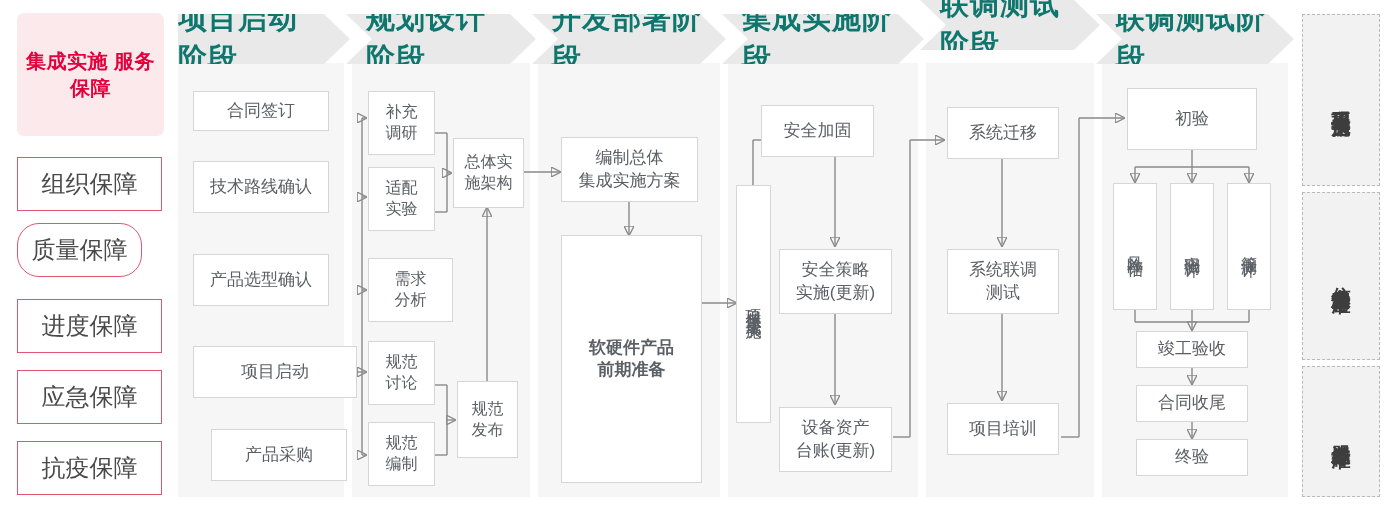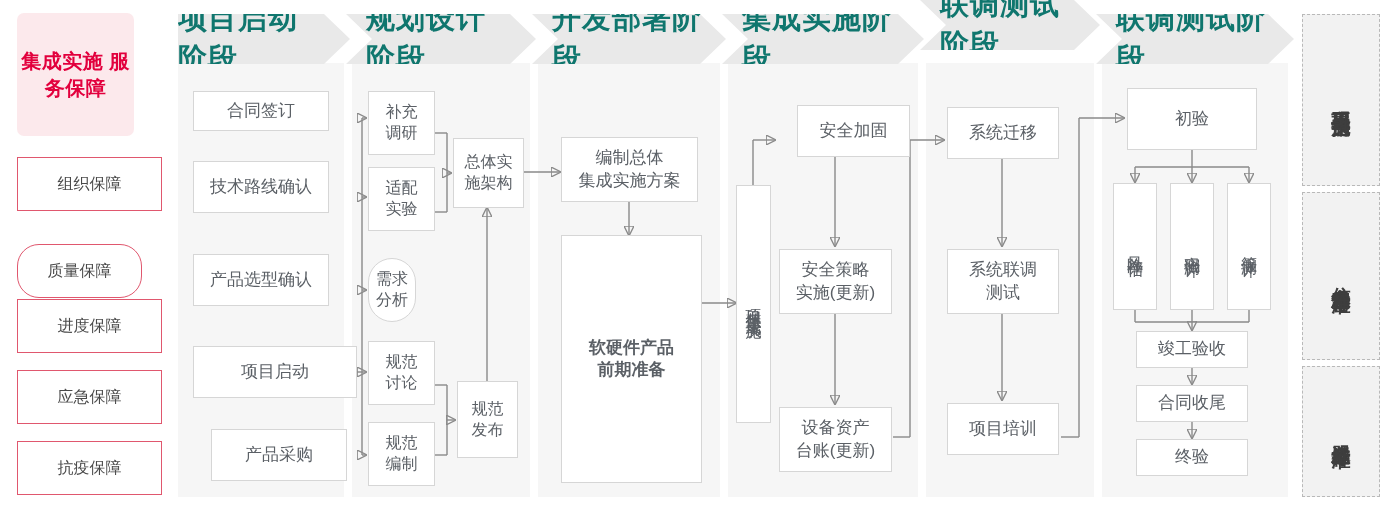--- a/index.html
+++ b/index.html
@@ -28,21 +28,21 @@
     border-radius:7px;
     color:#e2003d;
     font-weight:bold;
     font-size:20px;
     letter-spacing:.5px;
   }
   .rail-item{
     background:#ffffff;
     border:1px solid #e0576e;
     color:#4a4a4a;
-    font-size:16px;
+    font-size:24px;
   }
 
   
   .phase-head{
     position:absolute;
     box-sizing:border-box;
     background:#e9e9e9;
     color:#0f766e;
     font-weight:bold;
     font-size:29px;
@@ -194,25 +194,25 @@
     <path d="M 1135 310 L 1135 322"></path>
     <path d="M 1249 310 L 1249 322"></path>
     <path d="M 1135 322 L 1249 322"></path>
     <path d="M 1192 310 L 1192 322"></path>
     <path d="M 1192 322 L 1192 330" marker-end="url(#ah)"></path>
 
     <path d="M 1192 367 L 1192 384" marker-end="url(#ah)"></path>
     <path d="M 1192 421 L 1192 438" marker-end="url(#ah)"></path>
   </svg>
 
-  <div class="rail-card rail-title" style="left:17px;top:13px;width:117px;height:123px;">集成实施
+  <div class="rail-card rail-title" style="left:17px;top:13px;width:147px;height:123px;">集成实施
 服务保障</div>
 
   <div class="rail-card rail-item" style="left:17px;top:157px;width:145px;height:54px;">组织保障</div>
-  <div class="rail-card rail-item" style="left:17px;top:244px;width:125px;height:54px;border-radius:22px;">质量保障</div>
+  <div class="rail-card rail-item" style="left:17px;top:223px;width:125px;height:54px;border-radius:22px;">质量保障</div>
   <div class="rail-card rail-item" style="left:17px;top:299px;width:145px;height:54px;">进度保障</div>
   <div class="rail-card rail-item" style="left:17px;top:370px;width:145px;height:54px;">应急保障</div>
   <div class="rail-card rail-item" style="left:17px;top:441px;width:145px;height:54px;">抗疫保障</div>
 
   <div class="phase-head first" style="left:178px;top:14px;width:172px;height:50px;">项目启动阶段</div>
   <div class="phase-head mid" style="left:346px;top:14px;width:190px;height:50px;">规划设计阶段</div>
   <div class="phase-head mid" style="left:532px;top:14px;width:194px;height:50px;">开发部署阶段</div>
   <div class="phase-head mid" style="left:722px;top:14px;width:202px;height:50px;">集成实施阶段</div>
   <div class="phase-head mid" style="left:920px;top:0;width:180px;height:50px;">联调测试阶段</div>
   <div class="phase-head last" style="left:1096px;top:14px;width:198px;height:50px;">联调测试阶段</div>
@@ -220,39 +220,39 @@
   <div class="node" style="left:193px;top:91px;width:136px;height:40px;">合同签订</div>
   <div class="node" style="left:193px;top:161px;width:136px;height:52px;">技术路线确认</div>
   <div class="node" style="left:193px;top:254px;width:136px;height:52px;">产品选型确认</div>
   <div class="node" style="left:193px;top:346px;width:164px;height:52px;">项目启动</div>
   <div class="node" style="left:193px;top:429px;width:136px;height:52px;margin-left:18px;">产品采购</div>
 
   <div class="node sm" style="left:368px;top:91px;width:67px;height:64px;">补充
 调研</div>
   <div class="node sm" style="left:368px;top:167px;width:67px;height:64px;">适配
 实验</div>
-  <div class="node sm" style="left:368px;top:258px;width:48px;height:64px;border-radius:24px;">需求
+  <div class="node sm" style="left:368px;top:258px;width:85px;height:64px;">需求
 分析</div>
   <div class="node sm" style="left:368px;top:341px;width:67px;height:64px;">规范
 讨论</div>
   <div class="node sm" style="left:368px;top:422px;width:67px;height:64px;">规范
 编制</div>
 
   <div class="node sm" style="left:453px;top:138px;width:71px;height:70px;">总体实
 施架构</div>
   <div class="node sm" style="left:457px;top:381px;width:61px;height:77px;">规范
 发布</div>
 
   <div class="node" style="left:561px;top:137px;width:137px;height:65px;">编制总体
 集成实施方案</div>
   <div class="node" style="left:561px;top:235px;width:141px;height:248px;font-weight:bold;">软硬件产品
 前期准备</div>
 
   <div class="node sm vert" style="left:736px;top:185px;width:35px;height:238px;">项目整体集成实施</div>
-  <div class="node" style="left:797px;top:105px;width:113px;height:52px;">安全加固</div>
+  <div class="node" style="left:761px;top:105px;width:113px;height:52px;">安全加固</div>
   <div class="node" style="left:779px;top:249px;width:113px;height:65px;">安全策略
 实施(更新)</div>
   <div class="node" style="left:779px;top:407px;width:113px;height:65px;">设备资产
 台账(更新)</div>
 
   <div class="node" style="left:947px;top:107px;width:112px;height:52px;">系统迁移</div>
   <div class="node" style="left:947px;top:249px;width:112px;height:65px;">系统联调
 测试</div>
   <div class="node" style="left:947px;top:403px;width:112px;height:52px;">项目培训</div>
 

